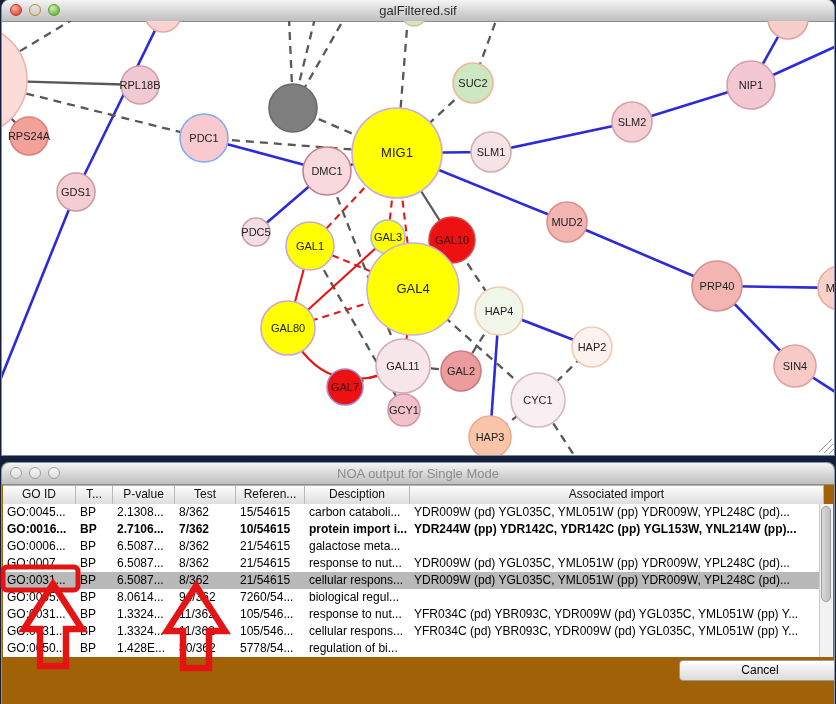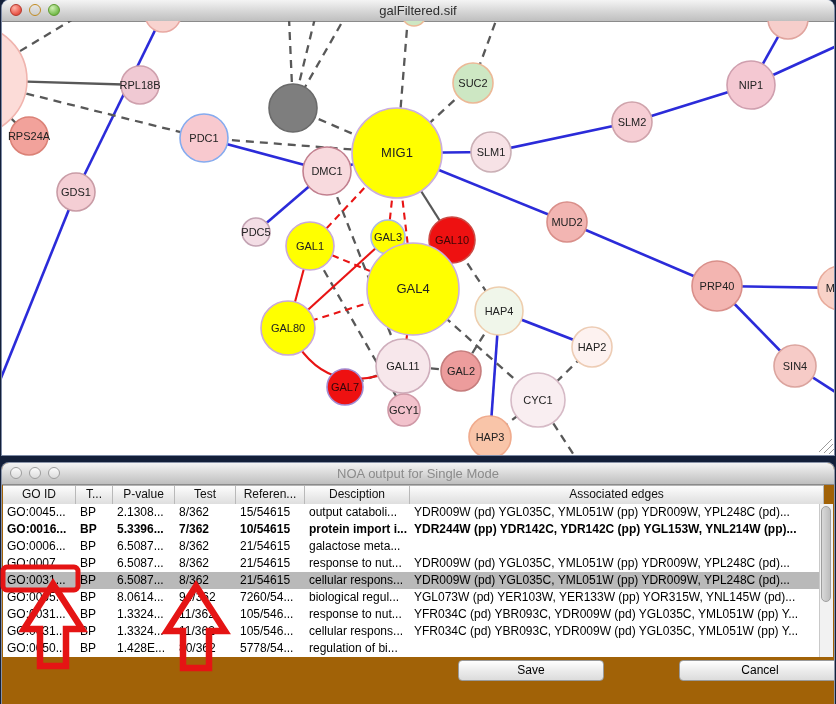--- a/index.html
+++ b/index.html
@@ -259,36 +259,36 @@
       </div>
       <div class="title">NOA output for Single Mode</div>
     </div>
     <div id="noa-header" style="grid-template-columns: 73px 37px 62px 61px 69px 105px 414px;">
         <div class="hcell">GO ID</div>
         <div class="hcell">T...</div>
         <div class="hcell">P-value</div>
         <div class="hcell">Test</div>
         <div class="hcell">Referen...</div>
         <div class="hcell">Desciption</div>
-        <div class="hcell">Associated edges</div>
+        <div class="hcell">Associated import</div>
       </div>
     <div id="noa-body">
         <div class="trow" style="grid-template-columns: 73px 37px 62px 61px 69px 105px 414px;">
           <div class="tcell">GO:0045...</div>
           <div class="tcell">BP</div>
           <div class="tcell">2.1308...</div>
           <div class="tcell">8/362</div>
           <div class="tcell">15/54615</div>
-          <div class="tcell">output cataboli...</div>
+          <div class="tcell">carbon cataboli...</div>
           <div class="tcell">YDR009W (pd) YGL035C, YML051W (pp) YDR009W, YPL248C (pd)...</div>
         </div>
         <div class="trow" style="grid-template-columns: 73px 37px 62px 61px 69px 105px 414px; font-weight: bold;">
           <div class="tcell">GO:0016...</div>
           <div class="tcell">BP</div>
-          <div class="tcell">5.3396...</div>
+          <div class="tcell">2.7106...</div>
           <div class="tcell">7/362</div>
           <div class="tcell">10/54615</div>
           <div class="tcell">protein import i...</div>
           <div class="tcell">YDR244W (pp) YDR142C, YDR142C (pp) YGL153W, YNL214W (pp)...</div>
         </div>
         <div class="trow" style="grid-template-columns: 73px 37px 62px 61px 69px 105px 414px;">
           <div class="tcell">GO:0006...</div>
           <div class="tcell">BP</div>
           <div class="tcell">6.5087...</div>
           <div class="tcell">8/362</div>
@@ -313,21 +313,20 @@
           <div class="tcell">cellular respons...</div>
           <div class="tcell">YDR009W (pd) YGL035C, YML051W (pp) YDR009W, YPL248C (pd)...</div>
         </div>
         <div class="trow" style="grid-template-columns: 73px 37px 62px 61px 69px 105px 414px;">
           <div class="tcell">GO:0065...</div>
           <div class="tcell">BP</div>
           <div class="tcell">8.0614...</div>
           <div class="tcell">94/362</div>
           <div class="tcell">7260/54...</div>
           <div class="tcell">biological regul...</div>
-          <div class="tcell">YGL073W (pd) YER103W, YER133W (pp) YOR315W, YNL145W (pd)...</div>
         </div>
         <div class="trow" style="grid-template-columns: 73px 37px 62px 61px 69px 105px 414px;">
           <div class="tcell">GO:0031...</div>
           <div class="tcell">BP</div>
           <div class="tcell">1.3324...</div>
           <div class="tcell">11/362</div>
           <div class="tcell">105/546...</div>
           <div class="tcell">response to nut...</div>
           <div class="tcell">YFR034C (pd) YBR093C, YDR009W (pd) YGL035C, YML051W (pp) Y...</div>
         </div>
@@ -345,21 +344,20 @@
           <div class="tcell">BP</div>
           <div class="tcell">1.428E...</div>
           <div class="tcell">80/362</div>
           <div class="tcell">5778/54...</div>
           <div class="tcell">regulation of bi...</div>
         </div>
       </div>
     <div id="vscroll">
       <div id="vthumb"></div>
     </div>
-    <div class="pushbtn" style="top:197px;left:456px;width:146px;">Save</div>
     <div class="pushbtn" style="top:197px;left:677px;width:162px;text-align:center;">Cancel</div>
   </div>
 
   <svg id="annot" width="836" height="704" viewBox="0 0 836 704">
       <rect x="3" y="567" width="75" height="23" rx="4" fill="none" stroke="#e51414" stroke-width="5"></rect>
       <polygon points="53,584 82,629 66,629 66,666 40,666 40,629 24,629" fill="none" stroke="#e51414" stroke-width="6.5" stroke-linejoin="miter"></polygon>
       <polygon points="196,586 225,631 209,631 209,668 183,668 183,631 167,631" fill="none" stroke="#e51414" stroke-width="6.5" stroke-linejoin="miter"></polygon>
     </svg>
 </div>
 

